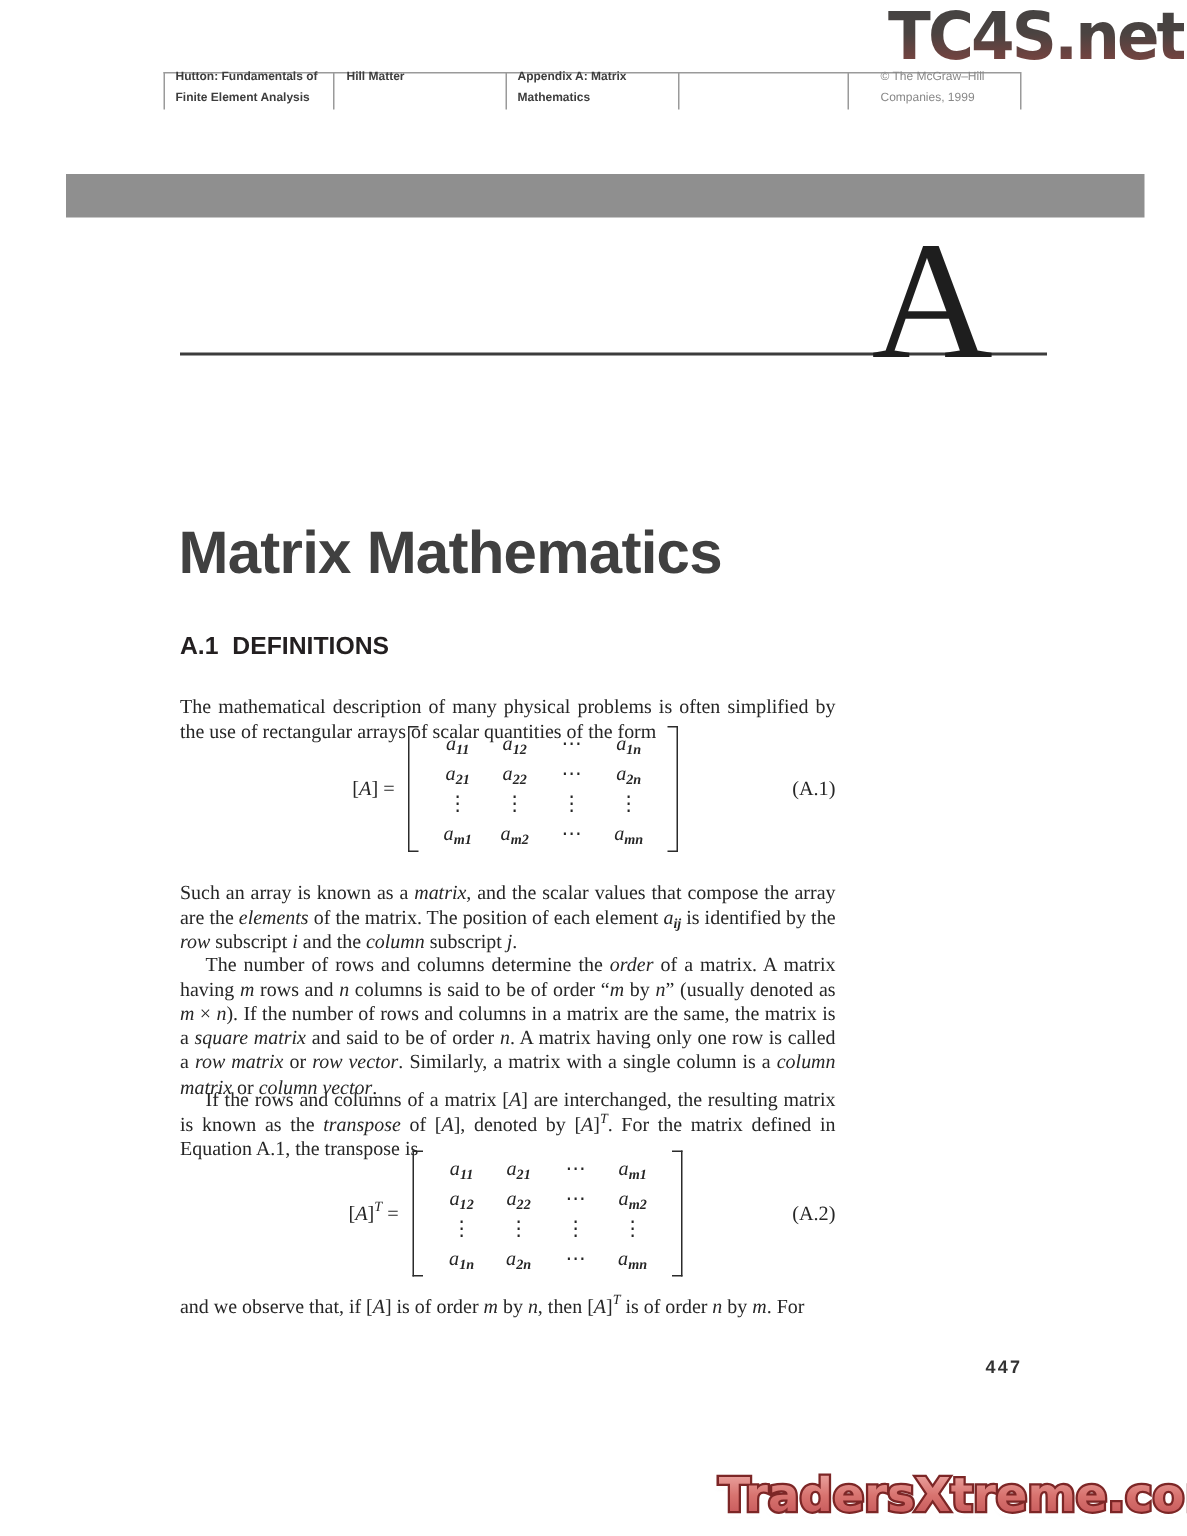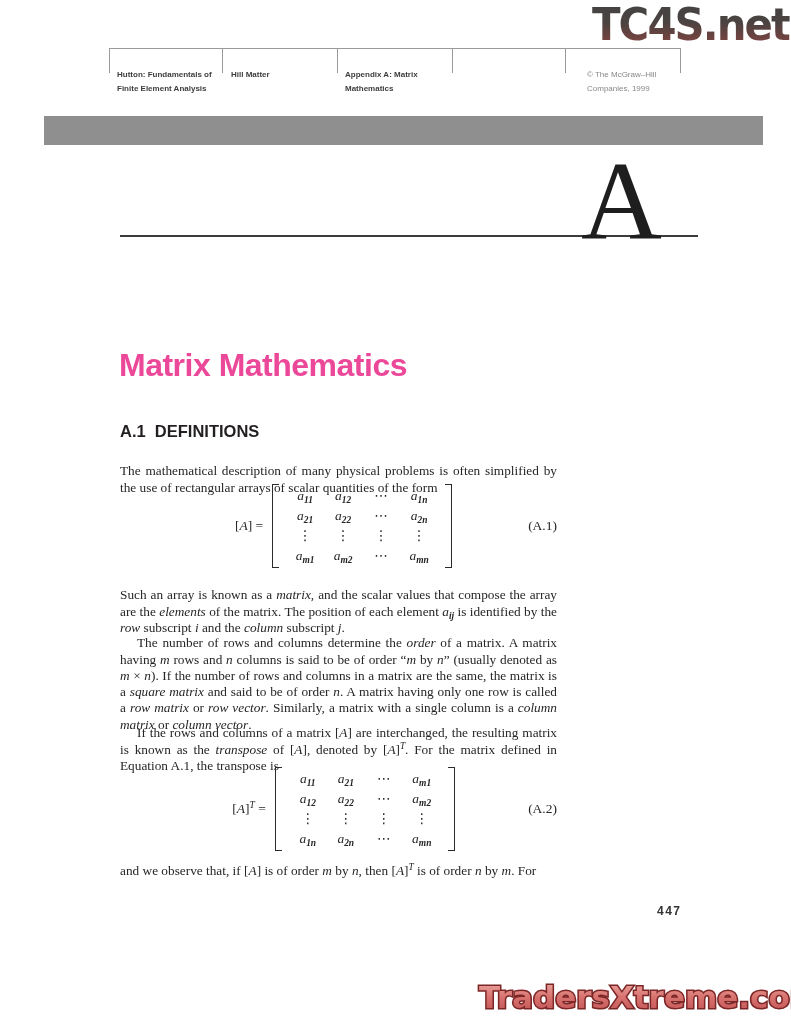--- a/index.html
+++ b/index.html
@@ -5,36 +5,36 @@
   html,body{margin:0;padding:0;background:#ffffff;}
   #page{position:relative;width:791px;height:1024px;background:#ffffff;overflow:hidden;
         font-family:"Liberation Serif",serif;color:#262626;}
   .it{font-style:italic;}
   sup{font-size:70%;line-height:0;vertical-align:super;}
   sub{font-size:70%;line-height:0;vertical-align:-0.3em;font-weight:bold;}
 
   
   .hd-rule{position:absolute;left:109px;top:48px;width:571px;height:1px;background:#9a9a9a;}
   .hd-tick{position:absolute;top:48px;width:1px;height:25px;background:#9a9a9a;}
-  .hd-col{position:absolute;top:68px;font-family:"Liberation Sans",sans-serif;
+  .hd-col{position:absolute;top:44px;font-family:"Liberation Sans",sans-serif;
           font-size:8px;font-weight:bold;line-height:14px;color:#3d3d3d;}
   .hd-col.gray{font-weight:normal;color:#888888;margin-left:12px;}
 
   
   .chapter-bar{position:absolute;left:44px;top:116px;width:719px;height:29px;background:#8f8f8f;}
 
   
   .apx-rule{position:absolute;left:120px;top:235px;width:578px;height:2px;background:#3c3c3c;}
   .apx-label{position:absolute;right:228px;top:220px;font-family:"Liberation Sans",sans-serif;
              font-size:20px;font-weight:bold;letter-spacing:9px;color:#231f20;}
   .apx-letter{position:absolute;left:581px;top:145px;font-family:"Liberation Serif",serif;
               font-size:112px;line-height:112px;color:#1e1e1e;}
 
   .page-title{position:absolute;left:119px;top:347px;font-family:"Liberation Sans",sans-serif;
-              font-size:32px;font-weight:bold;letter-spacing:-0.5px;color:#ec4899;}
+              font-size:40px;font-weight:bold;letter-spacing:-0.5px;color:#404040;}
   .sec-head{position:absolute;left:120px;top:422px;font-family:"Liberation Sans",sans-serif;
             font-size:16.5px;font-weight:bold;color:#231f20;white-space:pre;}
 
   .para{position:absolute;left:120px;width:437px;font-size:13.3px;line-height:16.3px;
         text-align:justify;color:#262626;}
   .indent{text-indent:17px;}
 
   
   .equation{position:absolute;left:120px;width:437px;display:flex;align-items:center;
             justify-content:center;font-size:13.5px;color:#262626;}

